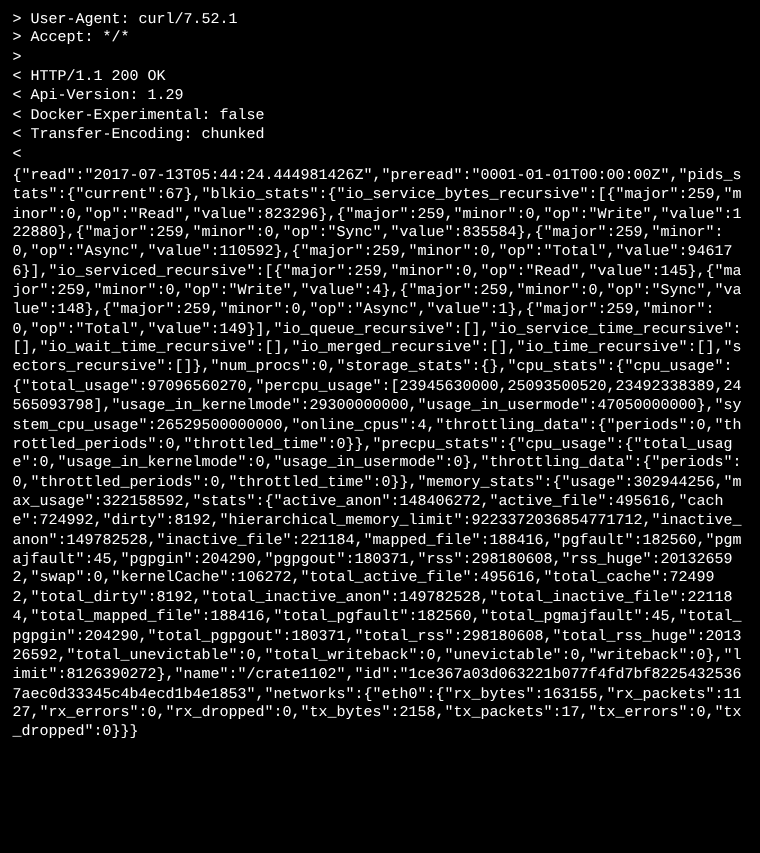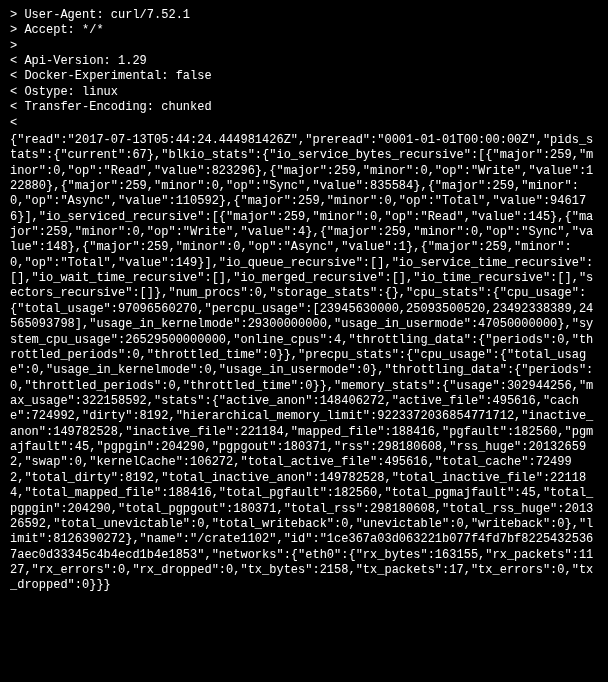--- a/index.html
+++ b/index.html
@@ -10,22 +10,22 @@
 </head>
 <body>
 
 <div class="terminal">
   <div id="request-block">
       <div class="line">&gt; User-Agent: curl/7.52.1</div>
       <div class="line">&gt; Accept: */*</div>
       <div class="line">&gt; </div>
     </div>
   <div id="response-header-block">
+      <div class="line">&lt; HTTP/1.1 200 OK</div>
       <div class="line">&lt; Api-Version: 1.29</div>
       <div class="line">&lt; Docker-Experimental: false</div>
-      <div class="line">&lt; Ostype: linux</div>
       <div class="line">&lt; Transfer-Encoding: chunked</div>
       <div class="line">&lt; </div>
     </div>
   <div id="json-block">
       <div class="blob">{"read":"2017-07-13T05:44:24.444981426Z","preread":"0001-01-01T00:00:00Z","pids_stats":{"current":67},"blkio_stats":{"io_service_bytes_recursive":[{"major":259,"minor":0,"op":"Read","value":823296},{"major":259,"minor":0,"op":"Write","value":122880},{"major":259,"minor":0,"op":"Sync","value":835584},{"major":259,"minor":0,"op":"Async","value":110592},{"major":259,"minor":0,"op":"Total","value":946176}],"io_serviced_recursive":[{"major":259,"minor":0,"op":"Read","value":145},{"major":259,"minor":0,"op":"Write","value":4},{"major":259,"minor":0,"op":"Sync","value":148},{"major":259,"minor":0,"op":"Async","value":1},{"major":259,"minor":0,"op":"Total","value":149}],"io_queue_recursive":[],"io_service_time_recursive":[],"io_wait_time_recursive":[],"io_merged_recursive":[],"io_time_recursive":[],"sectors_recursive":[]},"num_procs":0,"storage_stats":{},"cpu_stats":{"cpu_usage":{"total_usage":97096560270,"percpu_usage":[23945630000,25093500520,23492338389,24565093798],"usage_in_kernelmode":29300000000,"usage_in_usermode":47050000000},"system_cpu_usage":26529500000000,"online_cpus":4,"throttling_data":{"periods":0,"throttled_periods":0,"throttled_time":0}},"precpu_stats":{"cpu_usage":{"total_usage":0,"usage_in_kernelmode":0,"usage_in_usermode":0},"throttling_data":{"periods":0,"throttled_periods":0,"throttled_time":0}},"memory_stats":{"usage":302944256,"max_usage":322158592,"stats":{"active_anon":148406272,"active_file":495616,"cache":724992,"dirty":8192,"hierarchical_memory_limit":9223372036854771712,"inactive_anon":149782528,"inactive_file":221184,"mapped_file":188416,"pgfault":182560,"pgmajfault":45,"pgpgin":204290,"pgpgout":180371,"rss":298180608,"rss_huge":201326592,"swap":0,"kernelCache":106272,"total_active_file":495616,"total_cache":724992,"total_dirty":8192,"total_inactive_anon":149782528,"total_inactive_file":221184,"total_mapped_file":188416,"total_pgfault":182560,"total_pgmajfault":45,"total_pgpgin":204290,"total_pgpgout":180371,"total_rss":298180608,"total_rss_huge":201326592,"total_unevictable":0,"total_writeback":0,"unevictable":0,"writeback":0},"limit":8126390272},"name":"/crate1102","id":"1ce367a03d063221b077f4fd7bf82254325367aec0d33345c4b4ecd1b4e1853","networks":{"eth0":{"rx_bytes":163155,"rx_packets":1127,"rx_errors":0,"rx_dropped":0,"tx_bytes":2158,"tx_packets":17,"tx_errors":0,"tx_dropped":0}}}</div>
     </div>
 </div>
 
 </body></html>

